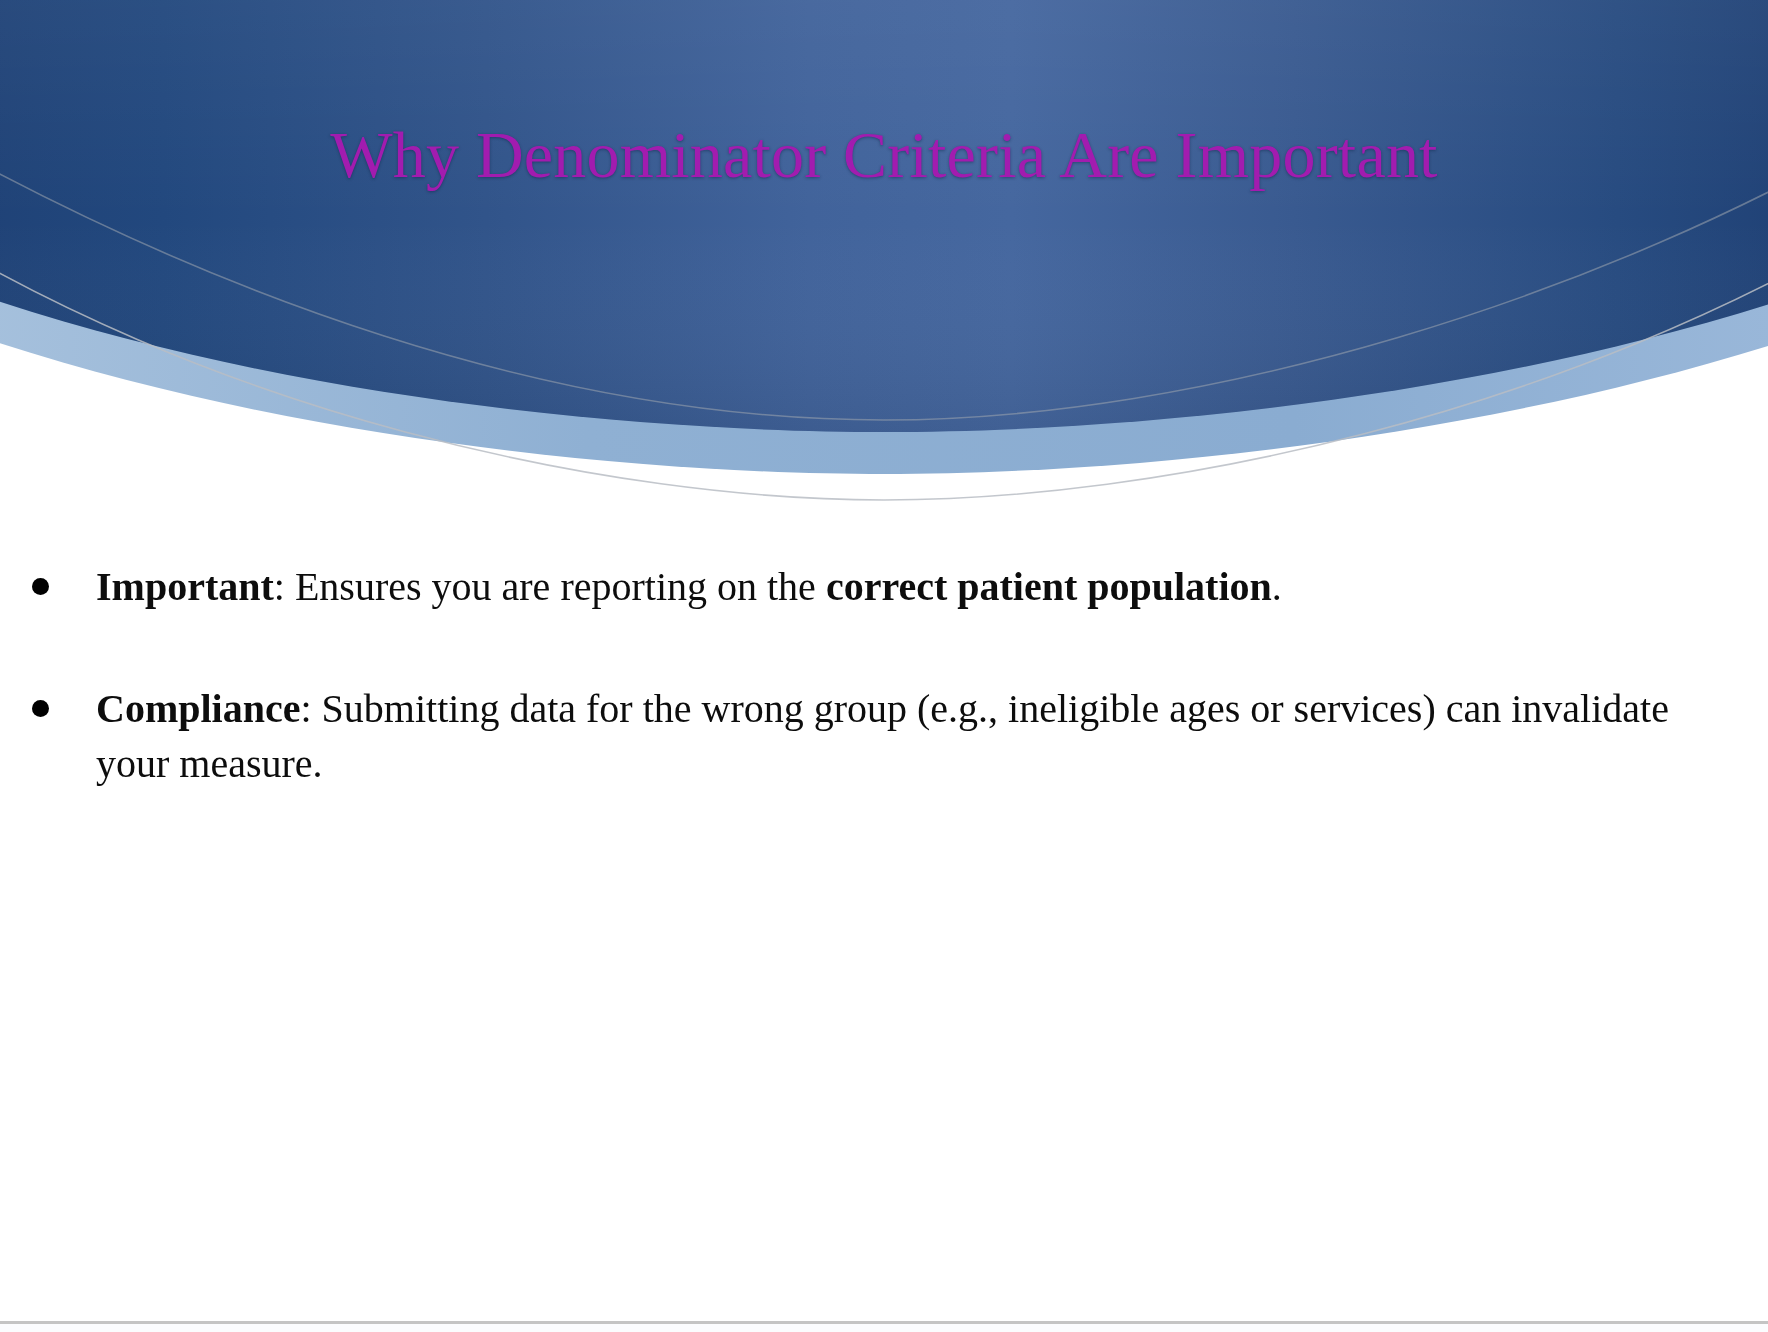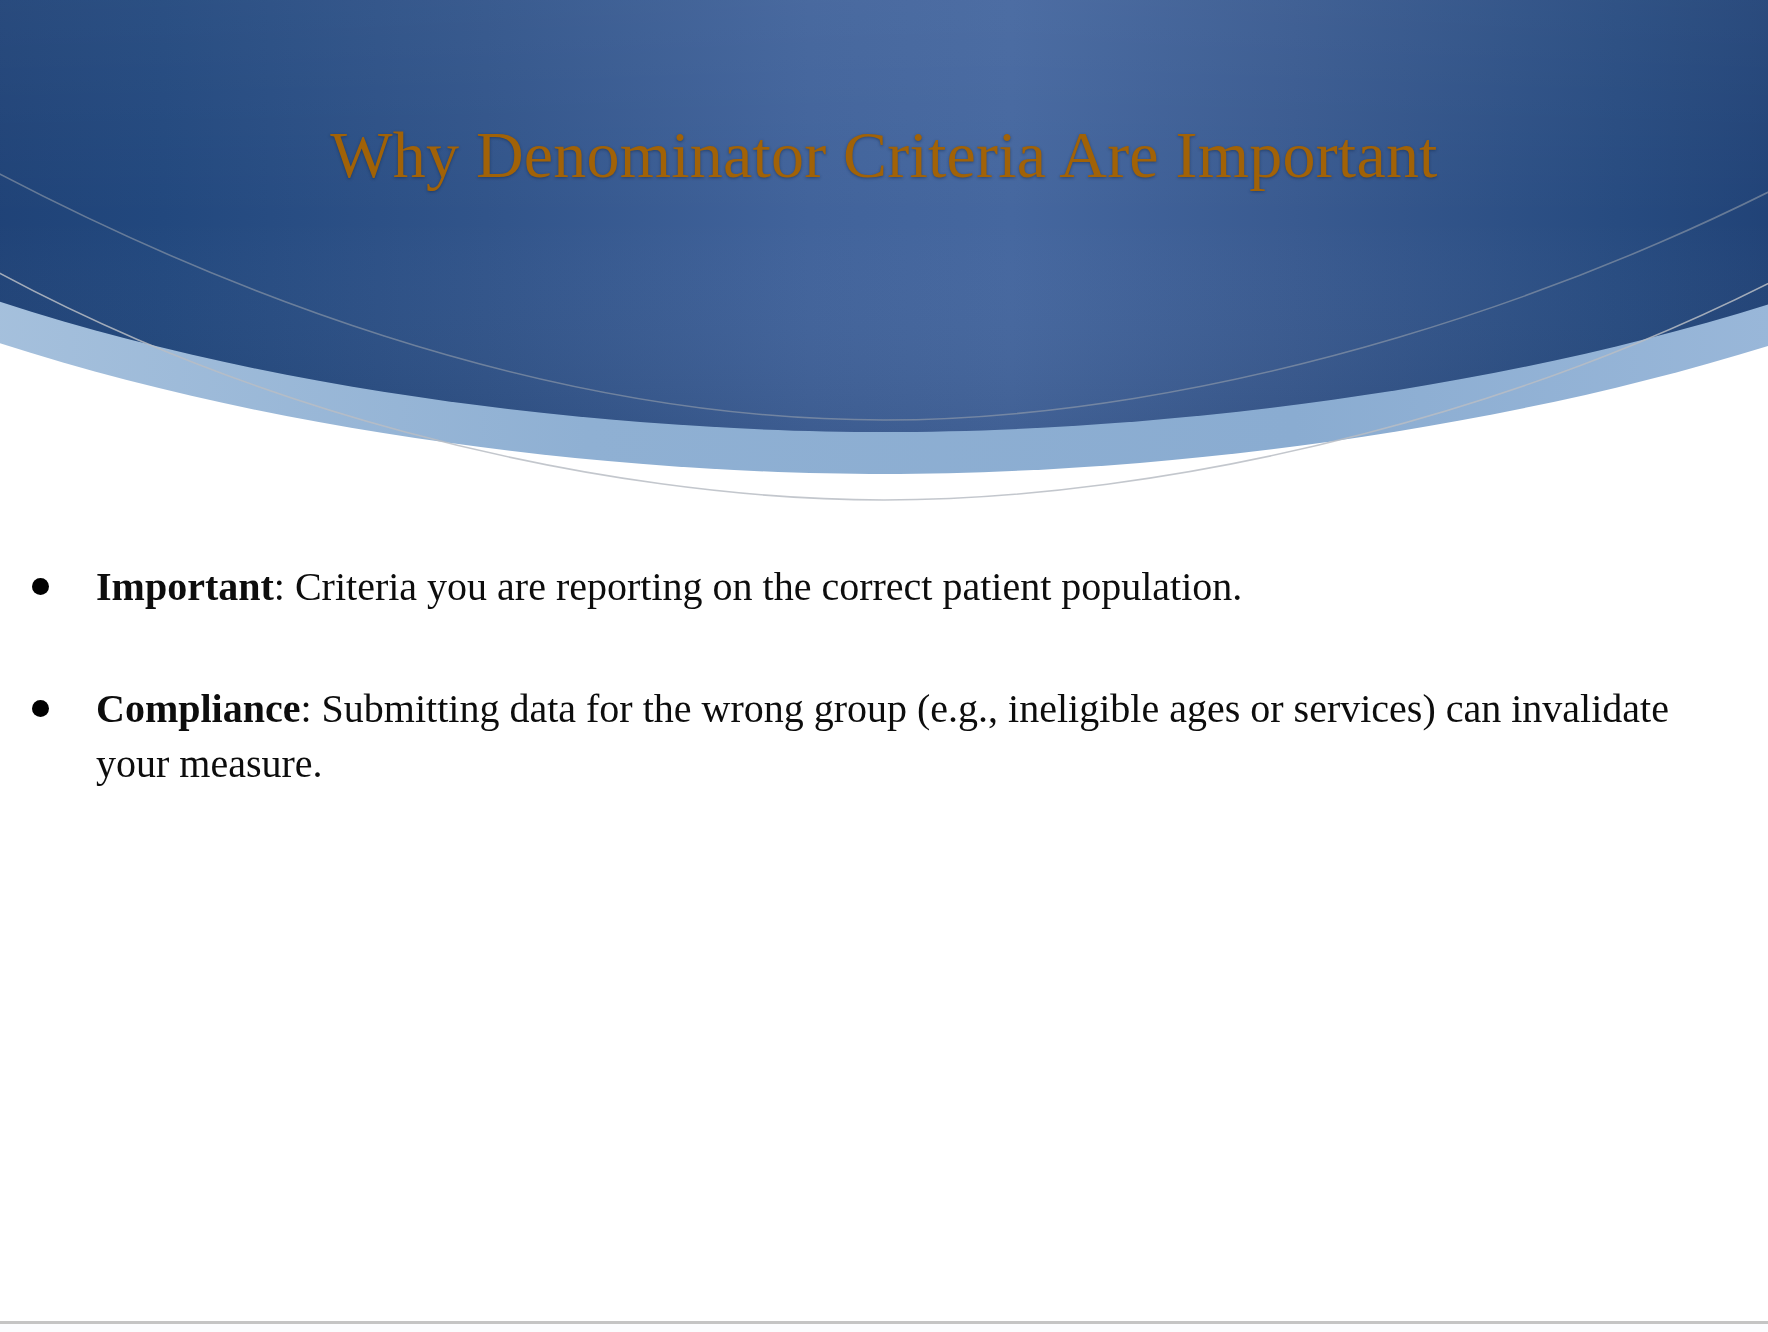--- a/index.html
+++ b/index.html
@@ -47,21 +47,21 @@
   }
   .slide-title {
     display: inline-block;
     margin: 0;
     padding: 0 60px;
     font-family: "Liberation Serif", "DejaVu Serif", serif;
     font-weight: 400;
     font-size: 66px;
     line-height: 1.12;
     letter-spacing: 0.2px;
-    color: #a16207;
+    color: #a21caf;
     text-shadow: 0 1px 3px rgba(10, 30, 60, 0.45);
     white-space: nowrap;
   }
 
   
   .body-area {
     position: absolute;
     left: 0;
     top: 560px;
     width: 1768px;
@@ -89,21 +89,21 @@
     left: 32px;
     top: 18px;
     width: 17px;
     height: 17px;
     border-radius: 50%;
     background: #000000;
   }
 
   .bullet-text { display: block; }
   .lead-term { font-weight: 700; }
-  .emph { font-weight: 400; }
+  .emph { font-weight: 700; }
 
   
   .bottom-rule {
     position: absolute;
     left: 0;
     bottom: 8px;
     width: 1768px;
     height: 3px;
     background: #c4c4c4;
     z-index: 3;
@@ -173,21 +173,21 @@
   <div class="title-wrap">
     <h1 class="slide-title">Why Denominator Criteria Are Important</h1>
   </div>
 
   <div class="body-area">
     <ul class="bullet-list">
 
       <li class="bullet-item">
         <span class="bullet-marker"></span>
         <span class="bullet-text">
-          <span class="lead-term">Important</span><span>: </span><span>Criteria you are reporting on the </span><span class="emph">correct patient population</span><span>.</span>
+          <span class="lead-term">Important</span><span>: </span><span>Ensures you are reporting on the </span><span class="emph">correct patient population</span><span>.</span>
         </span>
       </li>
 
 
       <li class="bullet-item">
         <span class="bullet-marker"></span>
         <span class="bullet-text">
           <span class="lead-term">Compliance</span><span>: </span><span>Submitting data for the wrong group (e.g., ineligible ages or services) can invalidate your measure.</span>
         </span>
       </li>

